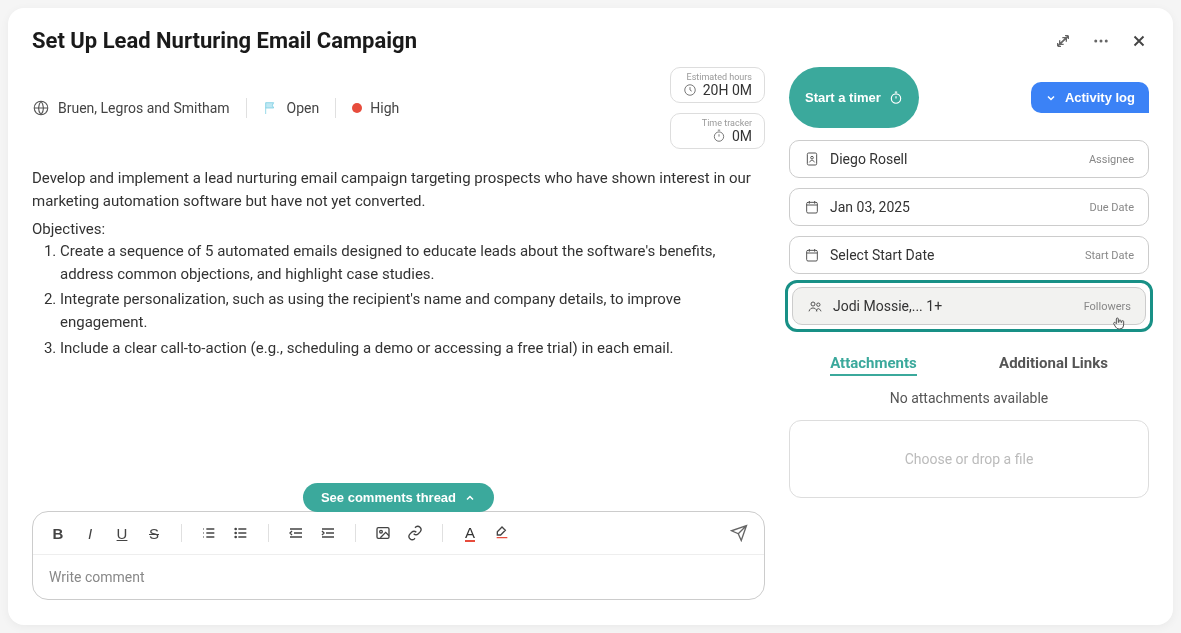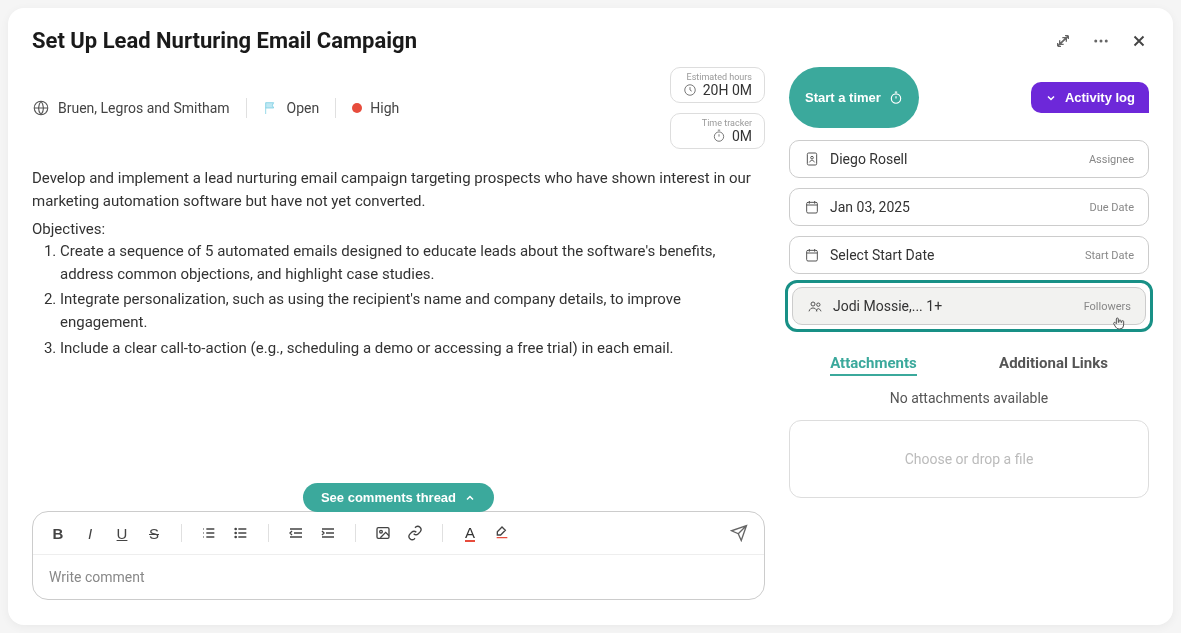--- a/index.html
+++ b/index.html
@@ -182,21 +182,21 @@
   border-radius: 999px;
   padding: 23px 16px;
   font-size: 13px;
   font-weight: 600;
   cursor: pointer;
   display: inline-flex;
   align-items: center;
   gap: 8px;
 }
 .activity-btn {
-  background: #6d28d9;
+  background: #3b82f6;
   color: #fff;
   border: none;
   border-radius: 10px 10px 0 10px;
   padding: 8px 14px;
   font-size: 13px;
   font-weight: 600;
   cursor: pointer;
   display: inline-flex;
   align-items: center;
   gap: 8px;

